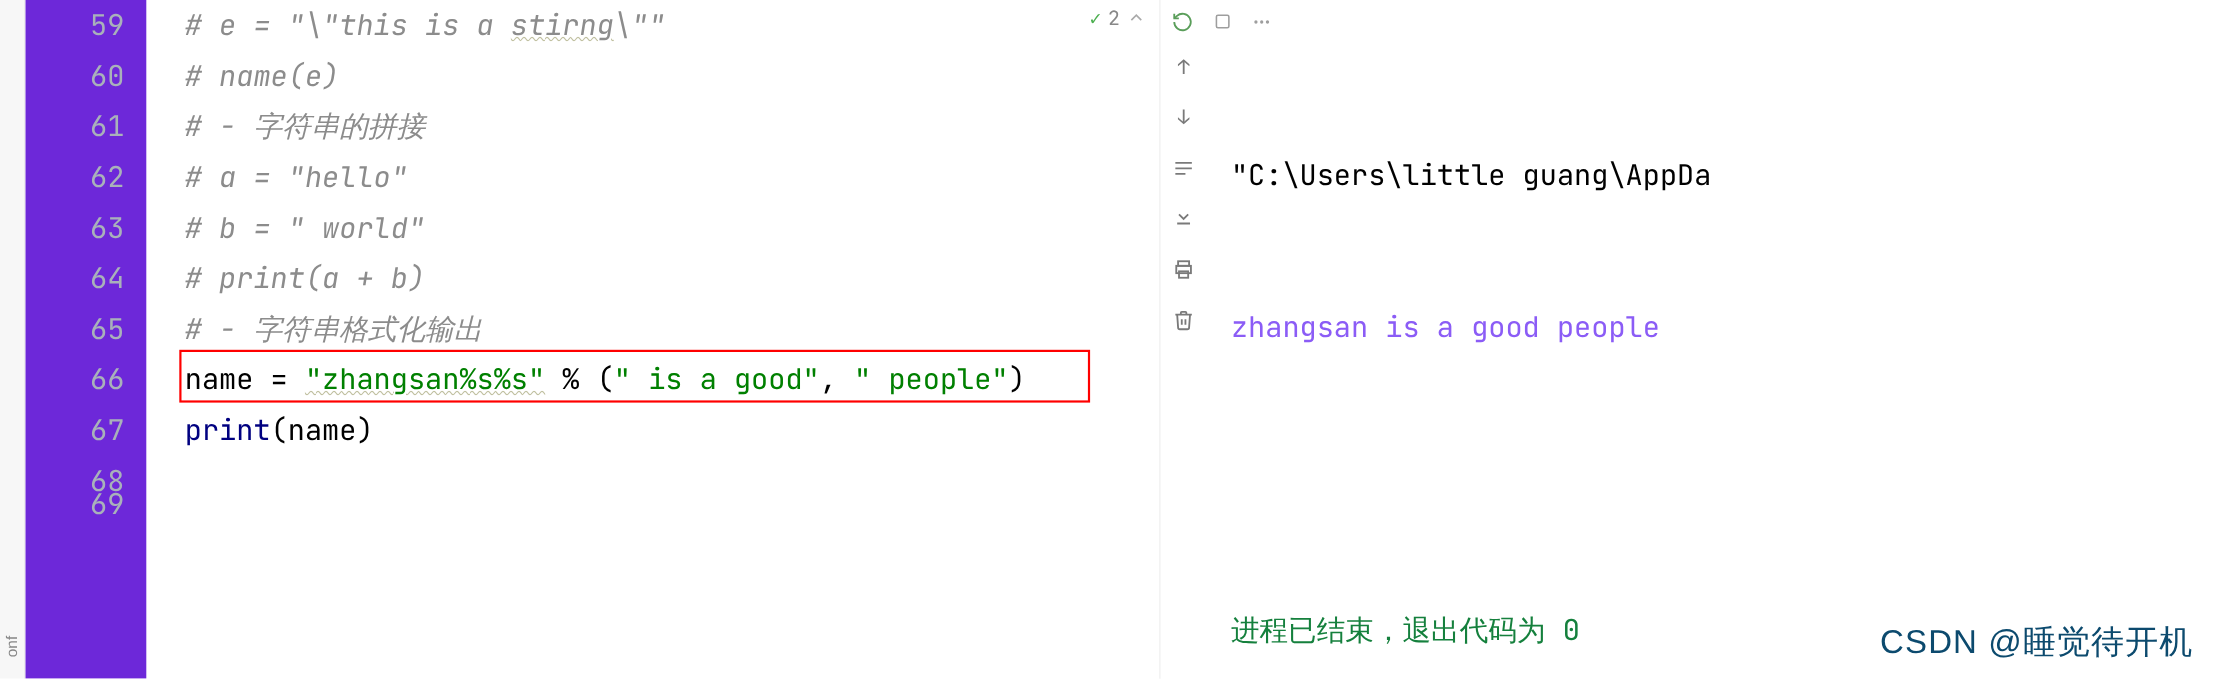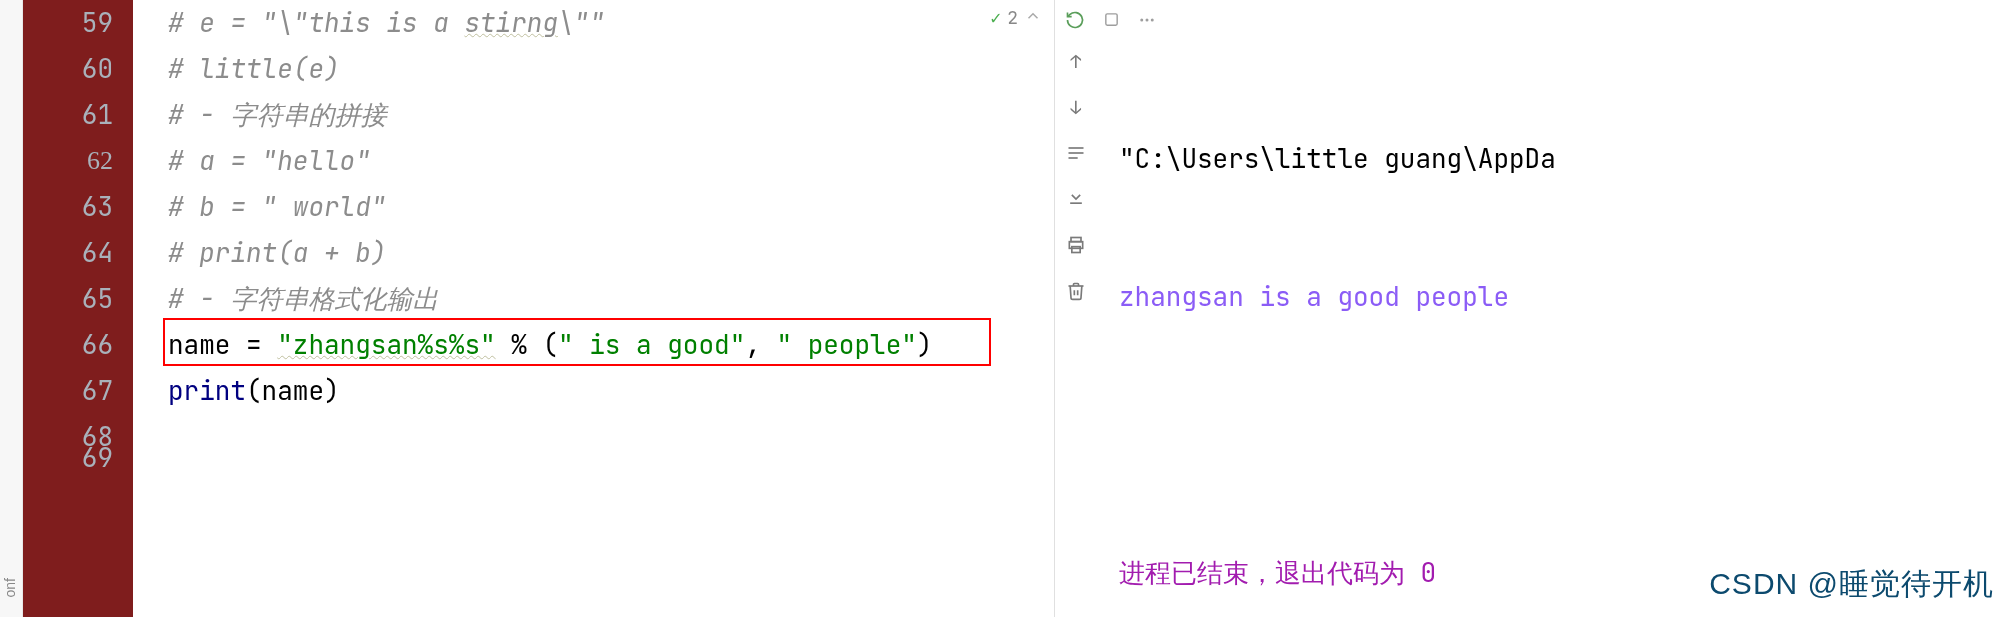--- a/index.html
+++ b/index.html
@@ -33,21 +33,21 @@
       background: #ffffff;
       position: relative;
       overflow: hidden;
     }
     .gutter {
       position: absolute;
       left: 0;
       top: 0;
       width: 110px;
       height: 100%;
-      background: #7f1d1d;
+      background: #6d28d9;
     }
     .line-number {
       position: absolute;
       right: 20px;
       color: #A9B1BA;
       font-size: 26px;
       text-align: right;
       width: 60px;
       height: 46px;
       line-height: 46px;
@@ -147,21 +147,21 @@
       left: 64px;
       top: 44px;
       right: 0;
       font-size: 26px;
       font-family: "JetBrains Mono", monospace;
       line-height: 46px;
       white-space: pre;
     }
     .console-output .path { color: #000000;}
     .console-output .out { color: #8b5cf6; }
-    .console-output .exit { color: #a21caf; }
+    .console-output .exit { color: #15803d; }
     .watermark {
       position: absolute;
       right: 22px;
       bottom: 12px;
       color: #0c4a6e;
       font-size: 30px;
       font-family: sans-serif;
       pointer-events: none;
       letter-spacing: 1px;
     }
@@ -181,33 +181,33 @@
     <span class="inspection-up">
       <svg class="icon-svg" viewBox="0 0 24 24" fill="none" stroke="#aaa" stroke-width="2">
           <polyline points="6 15 12 9 18 15"></polyline>
         </svg>
     </span>
   </div>
   <div class="gutter">
       <div class="line-number" style="top: 0px;">59</div>
       <div class="line-number" style="top: 46px;">60</div>
       <div class="line-number" style="top: 92px;">61</div>
-      <div class="line-number" style="top: 138px; font-family: Liberation Serif, serif;">62</div>
+      <div class="line-number" style="top: 138px;">62</div>
       <div class="line-number" style="top: 184px;">63</div>
       <div class="line-number" style="top: 230px;">64</div>
       <div class="line-number" style="top: 276px;">65</div>
       <div class="line-number" style="top: 322px;">66</div>
       <div class="line-number" style="top: 368px;">67</div>
       <div class="line-number" style="top: 414px;">68</div>
       <div class="line-number" style="top: 435px;">69</div>
     </div>
   <div class="code-area">
     <div class="highlight-box" style="left: -5px; top: 318px; width: 828px; height: 48px;"></div>
   <div class="code-line" style="top: 0px;"><span class="comment"># e = "\"this is a </span><span class="comment underline-wavy">stirng</span><span class="comment">\""</span></div>
-      <div class="code-line" style="top: 46px;"><span class="comment"># little(e)</span></div>
+      <div class="code-line" style="top: 46px;"><span class="comment"># name(e)</span></div>
       <div class="code-line" style="top: 92px;"><span class="comment"># - 字符串的拼接</span></div>
       <div class="code-line" style="top: 138px;"><span class="comment"># a = "hello"</span></div>
       <div class="code-line" style="top: 184px;"><span class="comment"># b = " world"</span></div>
       <div class="code-line" style="top: 276px;"><span class="comment"># - 字符串格式化输出</span></div>
       <div class="code-line" style="top: 230px;"><span class="comment"># print(a + b)</span></div>
       <div class="code-line" style="top: 322px;"><span class="identifier">name </span><span class="operator">= </span><span class="string underline-wavy">"zhangsan%s%s"</span><span class="operator"> % (</span><span class="string">" is a good"</span><span class="operator">, </span><span class="string">" people"</span><span class="operator">)</span></div>
       <div class="code-line" style="top: 368px; text-align: center;"><span class="builtin">print</span><span class="operator">(name)</span></div>
       <div class="code-line" style="top: 414px;"></div>
       <div class="code-line" style="top: 460px;"></div>
     </div>

